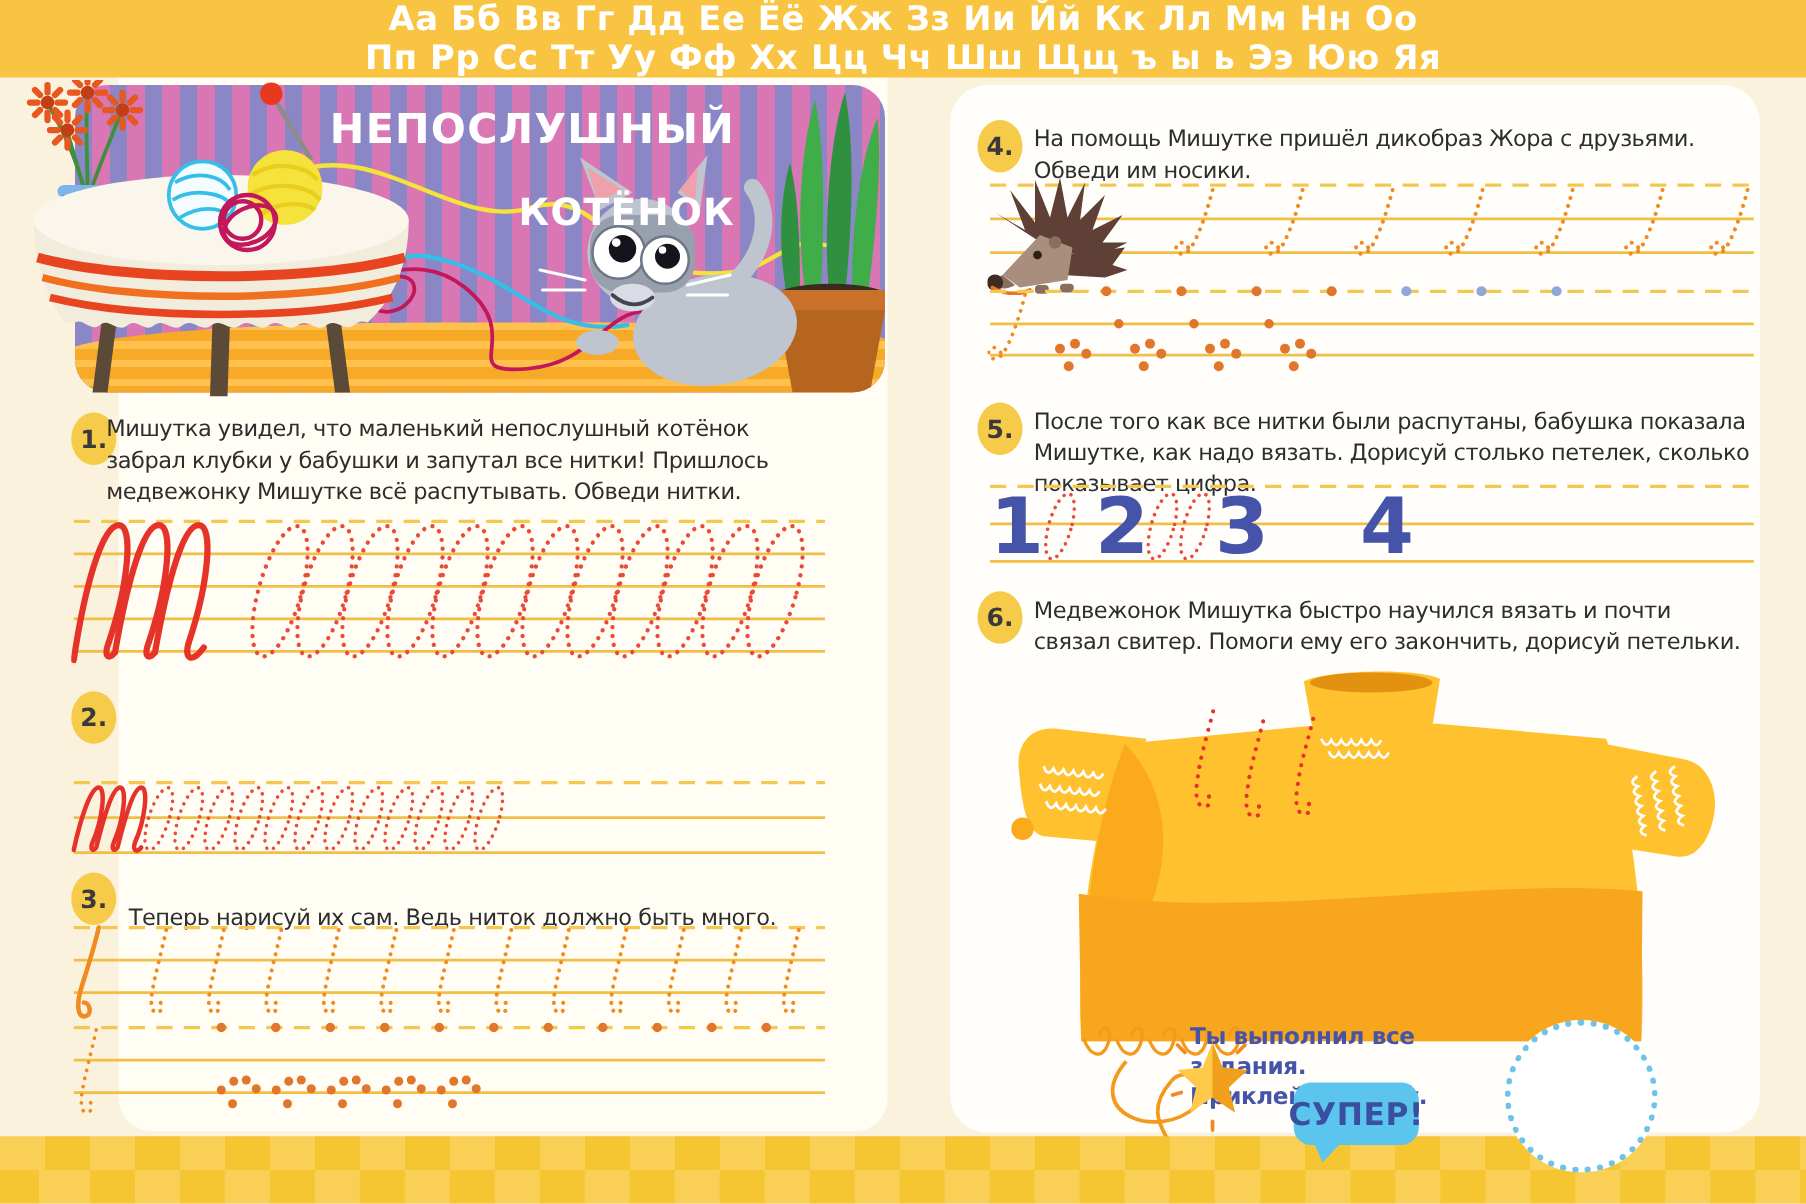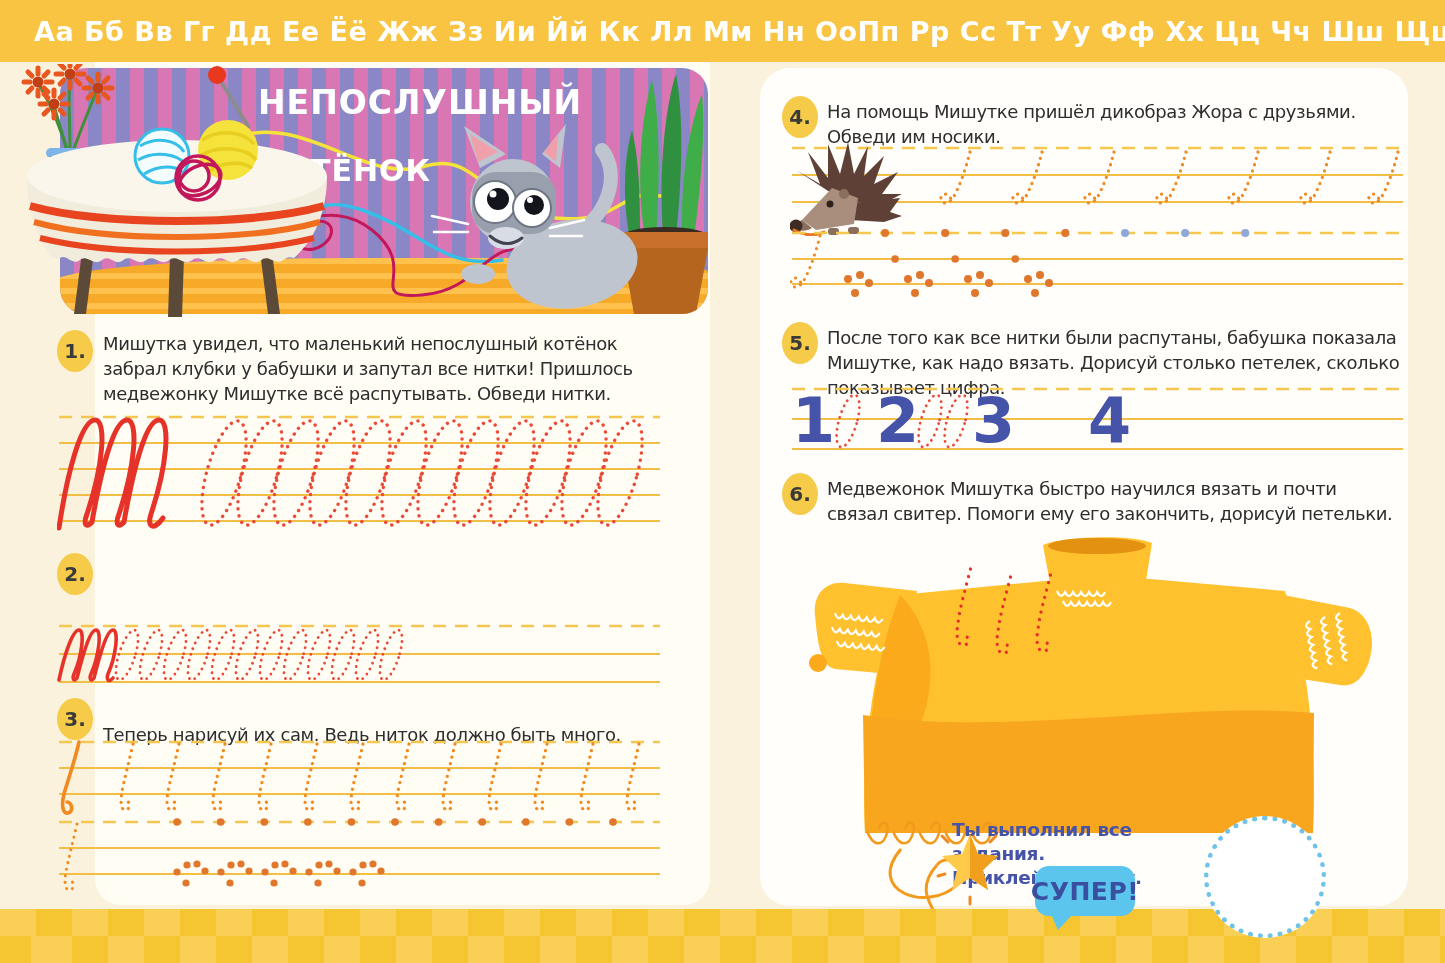--- a/index.html
+++ b/index.html
@@ -1,33 +1,33 @@
 <!DOCTYPE html>
 <html><head>
 <meta charset="utf-8">
 <style>
   html,body{margin:0;padding:0;background:#e8e0d0;}
   #stage{position:relative;width:1445px;height:963px;background:#FBF2DE;overflow:hidden;
          font-family:"DejaVu Sans", sans-serif;}
   
   .alphabet-bar{position:absolute;left:0;top:0;width:1445px;height:62px;background:#F9C441;
-      display:flex;justify-content:space-between;align-items:center;padding:0 34px;box-sizing:border-box;z-index:3;}
+      display:flex;justify-content:space-between;align-items:center;padding:0 34px;box-sizing:border-box;z-index:3;flex-direction:column;}
   .alphabet-bar span{color:#fff;font-weight:bold;font-size:27px;letter-spacing:.5px;white-space:nowrap;}
   
   .page-left{position:absolute;left:95px;top:62px;width:615px;height:843px;background:#FFFDF4;
       border-radius:0 0 26px 26px;z-index:1;}
   .page-right{position:absolute;left:760px;top:68px;width:648px;height:838px;background:#FFFEFB;
       border-radius:30px;z-index:1;}
   
   .illustration{position:absolute;left:60px;top:68px;width:648px;height:246px;border-radius:26px;overflow:hidden;
       background:repeating-linear-gradient(90deg,#8B87C6 0 14px,#D977B5 14px 28px);z-index:2;}
   .illu-floor{position:absolute;left:-10px;bottom:-6px;width:668px;height:62px;
       background:repeating-linear-gradient(180deg,#FFC14D 0 6px,#F7A928 6px 15px);
       border-radius:45% 35% 0 0/26px 18px 0 0;}
-  .illu-title{position:absolute;left:198px;top:16px;width:330px;text-align:left;color:#fff;z-index:3;}
+  .illu-title{position:absolute;left:198px;top:16px;width:330px;text-align:right;color:#fff;z-index:3;}
   .illu-title .t1{font-size:33px;font-weight:bold;letter-spacing:1px;line-height:1.15;}
   .illu-title .t2{font-size:30px;font-weight:bold;letter-spacing:1px;line-height:1.1;margin-top:32px;}
   .scene-svg{position:absolute;left:0;top:0;z-index:2;}
   .table-svg{position:absolute;left:12px;top:64px;z-index:4;}
   
   .badge{position:absolute;width:36px;height:42px;background:#F6CB4A;border-radius:50%;
       display:flex;align-items:center;justify-content:center;color:#3A3A3A;font-size:20px;font-weight:bold;z-index:3;}
   .ex-text{position:absolute;font-size:18px;line-height:1.38;color:#2D2D2D;letter-spacing:-.4px;z-index:3;}
   .trace{position:absolute;z-index:3;}
   
@@ -176,21 +176,21 @@
         <circle cx="186" cy="114" r="22"></circle>
           <circle cx="182" cy="112" r="15"></circle>
         <ellipse cx="188" cy="116" rx="22" ry="14" transform="rotate(-25 188 116)"></ellipse>
       </g>
     </g>
   </svg>
 
   <div class="badge" style="left:57px;top:330px">
       <span>1.</span>
     </div>
-  <div class="ex-text" style="left:103px;top:332px;width:560px">Мишутка увидел, что маленький непослушный котёнок забрал клубки у бабушки и запутал все нитки! Пришлось медвежонку Мишутке всё распутывать. Обведи нитки.</div>
+  <div class="ex-text" style="left:85px;top:332px;width:560px">Мишутка увидел, что маленький непослушный котёнок забрал клубки у бабушки и запутал все нитки! Пришлось медвежонку Мишутке всё распутывать. Обведи нитки.</div>
   <svg class="trace" style="left:57px;top:412px" width="605" height="122" viewBox="0 0 605 122">
     <defs>
         <ellipse id="el1" rx="17" ry="54" fill="none"></ellipse>
       </defs>
     <line x1="2" y1="5" x2="603" y2="5" stroke="#F5C74F" stroke-width="2.6" stroke-dasharray="13 9"></line>
     <g stroke="#F2BE45" stroke-width="2.2">
       <line x1="2" y1="31" x2="603" y2="31"></line>
         <line x1="2" y1="57" x2="603" y2="57"></line>
       <line x1="2" y1="83" x2="603" y2="83"></line>
         <line x1="2" y1="109" x2="603" y2="109"></line>

